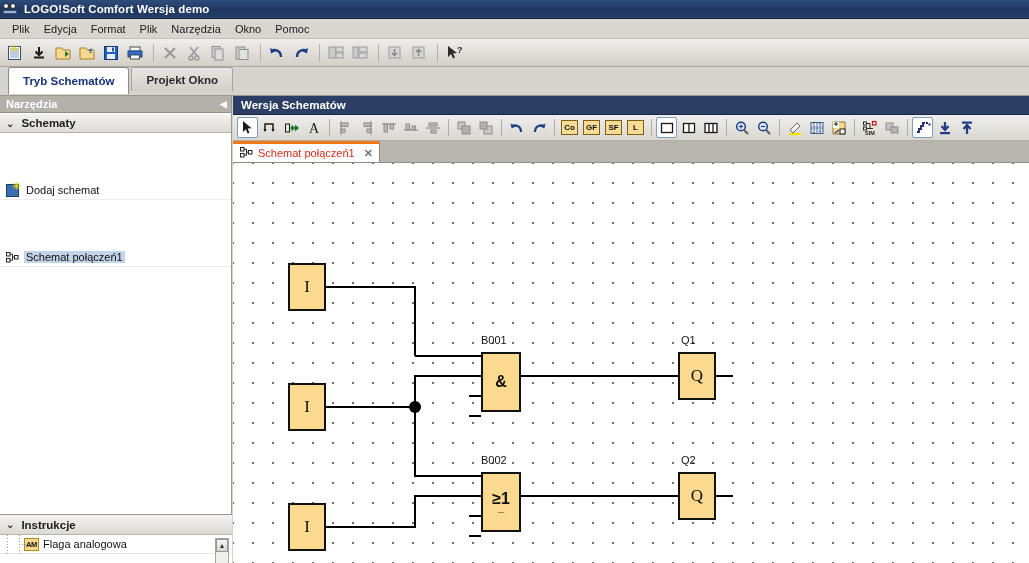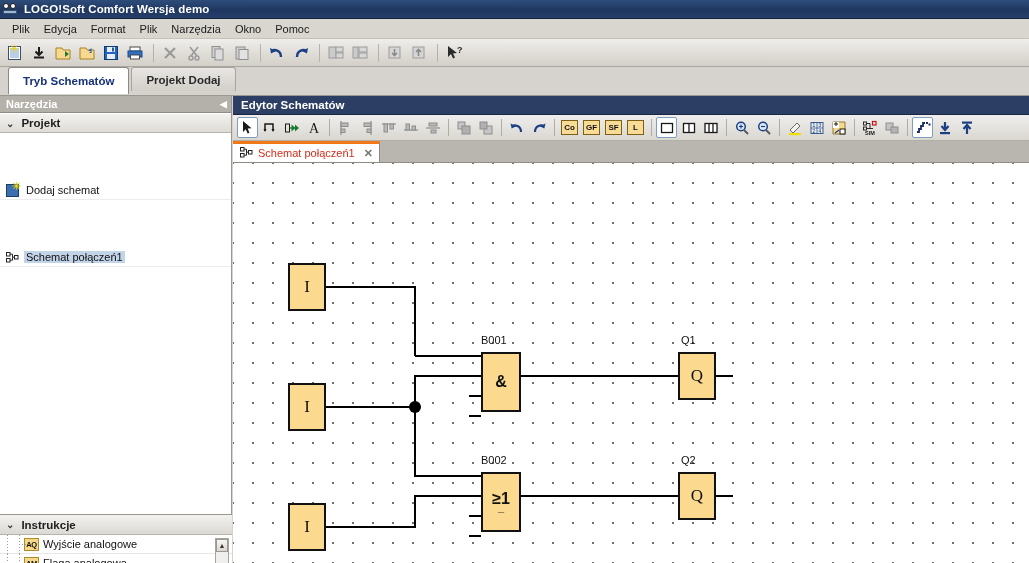--- a/index.html
+++ b/index.html
@@ -367,32 +367,32 @@
     <div class="tb-btn">
       <svg width="18" height="18" viewBox="0 0 18 18">
         <path d="M3 2 L3 13 L6 10 L8 14.5 L10 13.5 L8 9.5 L12 9 z" fill="#2b2b2b"></path>
         <text x="12" y="9" font-size="9" font-weight="bold" fill="#2b2b2b">?</text>
       </svg>
     </div>
   </div>
 
   <div class="modetabs">
     <div class="modetab active">Tryb Schematów</div>
-    <div class="modetab">Projekt Dodaj</div>
+    <div class="modetab">Projekt Okno</div>
   </div>
 
   <div class="leftpanel">
     <div class="panel-header">
       <span>Narzędzia</span>
       <span class="collapse-arrow">◀</span>
     </div>
 
     <div class="section-bar">
       <span class="chev">⌄</span>
-      <span>Projekt</span>
+      <span>Schematy</span>
     </div>
 
     <div class="tree-area">
       <div class="tree-row">
         <span class="ic ic-doc"></span>
         <span class="lbl">Dodaj schemat</span>
       </div>
       <div class="tree-row selected">
         <span class="ic ic-net">
           <svg width="13" height="13" viewBox="0 0 13 13">
@@ -408,41 +408,35 @@
 
     <div class="instr-header">
       <span class="chev">⌄</span>
       <span>Instrukcje</span>
     </div>
 
     <div class="instr-list">
       <div class="instr-row">
         <span class="guide"></span>
         <span class="guide guide2 tee"></span>
-        <span class="ico-tag">AQ</span>
-        <span>Wyjście analogowe</span>
-      </div>
-      <div class="instr-row">
-        <span class="guide"></span>
-        <span class="guide guide2 tee"></span>
         <span class="ico-tag">AM</span>
         <span>Flaga analogowa</span>
       </div>
 
     </div>
 
     <div class="vscroll">
       <div class="arrowbtn">▲</div>
 
     </div>
   </div>
 
   <div class="editor">
     <div class="editor-title">
-      <span>Edytor Schematów</span>
+      <span>Wersja Schematów</span>
     </div>
 
     <div class="editor-toolbar">
       <div class="et-btn pressed">
         <svg width="16" height="16" viewBox="0 0 16 16">
             <path d="M3 1 L3 12 L5.8 9.3 L7.6 13.6 L9.4 12.8 L7.7 8.6 L11.5 8.3 z" fill="#1a1a1a"></path>
           </svg>
       </div>
       <div class="et-btn">
         <svg width="16" height="16" viewBox="0 0 16 16">

